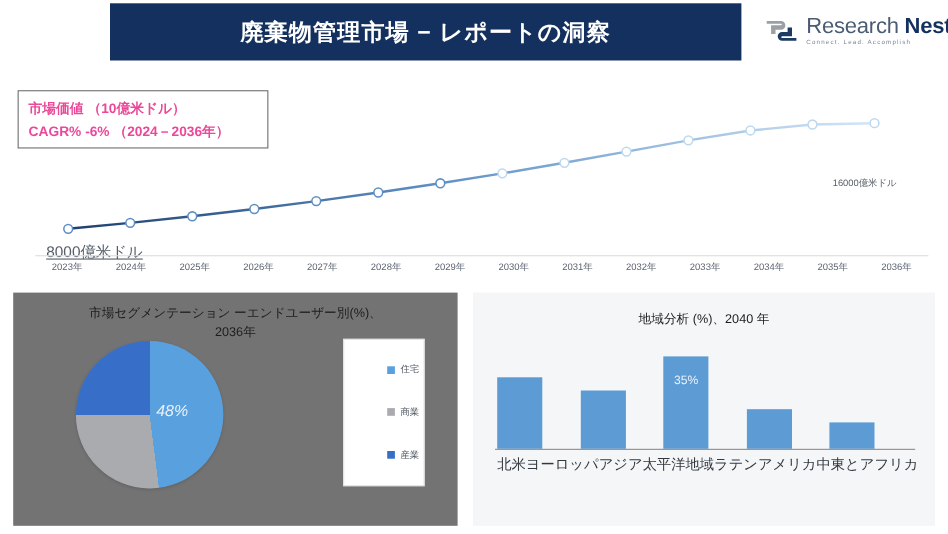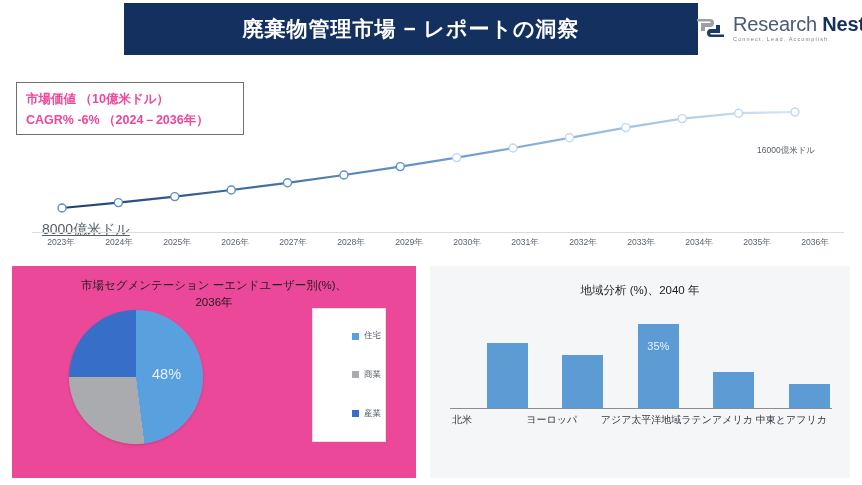--- a/index.html
+++ b/index.html
@@ -15,21 +15,21 @@
     width: 862px; height: 485px;
     background: #ffffff;
   }
 
   
   .header-bar {
     position: absolute;
     left: 100px; top: 3px;
     width: 574px; height: 52px;
     background: #14305e;
-    display: flex; align-items: center; justify-content: center; margin-left: 24px;
+    display: flex; align-items: center; justify-content: center;
   }
   .header-title {
     color: #ffffff;
     font-size: 21px;
     font-weight: bold;
     letter-spacing: 1px;
     white-space: nowrap;
   }
   .logo-wrap {
     position: absolute;
@@ -66,21 +66,21 @@
   .line-chart {
     position: absolute;
     left: 0px; top: 60px;
     width: 862px; height: 185px;
   }
   .lbl-left {
     position: absolute; left: 42px; top: 161px;
     font-size: 14px; color: #555e68; white-space: nowrap; text-decoration: underline;
   }
   .lbl-right {
-    position: absolute; left: 757px; top: 85px;
+    position: absolute; left: 757px; top: 101px;
     font-size: 8.5px; color: #555e68; white-space: nowrap;
   }
   .axis-years {
     position: absolute; left: 0; top: 232px;
     width: 798px; height: 20px;
   }
   .axis-rule {
     position: absolute; left: 32px; top: 0; width: 812px;
     border-top: 1px solid #dcdcdc;
   }
@@ -91,21 +91,21 @@
   .year-cell {
     flex: 1 1 0; text-align: center;
     font-size: 8.6px; color: #5a6470; white-space: nowrap;
   }
 
   
   .panel-pie {
     position: absolute;
     left: 12px; top: 266px;
     width: 404px; height: 212px;
-    background: #ec4899;
+    background: #737373;
   }
   .panel-bar {
     position: absolute;
     left: 430px; top: 266px;
     width: 420px; height: 212px;
     background: #f5f6f8;
   }
   .panel-title {
     text-align: center;
     font-size: 11.5px; color: #1d1d1d;
@@ -126,22 +126,22 @@
   .pie {
     position: absolute; left: 57px; top: 2px;
     width: 134px; height: 134px; border-radius: 50%;
     background: conic-gradient(
       #59a0de 0deg 172.8deg,
       #a9abae 172.8deg 270deg,
       #376fc8 270deg 360deg);
     box-shadow: 0 1px 3px rgba(0,0,0,0.16);
   }
   .pie-pct {
-    position: absolute; left: 140px; top: 58px;
-    font-size: 14.5px; color: #e9f2fb; font-weight: normal;
+    position: absolute; left: 130px; top: 58px;
+    font-size: 14.5px; color: #e9f2fb; font-weight: normal; font-style: italic;
   }
   .legend {
     position: absolute; left: 300px; top: 0px;
     width: 74px; height: 134px;
     border: 1px solid #e3e3e3;
     background: #ffffff;
     display: flex; flex-direction: column;
     justify-content: space-around;
     padding: 8px 0 8px 12px;
   }
@@ -152,39 +152,39 @@
   
   .bar-area {
     position: absolute; left: 0; top: 46px;
     width: 420px; height: 120px;
   }
   .bar-plot {
     position: absolute; left: 22px; top: 0;
     width: 378px; height: 96px;
     display: flex; align-items: flex-end;
   }
-  .bar-col { flex: 1 1 0; display: flex; justify-content: flex-end; align-items: flex-end; height: 100%; }
+  .bar-col { flex: 1 1 0; display: flex; justify-content: flex-start; align-items: flex-end; height: 100%; }
   .bar {
     width: 41px; background: #5d9bd5; position: relative;
   }
   .bar-pct {
     position: absolute; top: 16px; left: 0; right: 0;
     text-align: center; font-size: 11px; color: #e9f2fb;
   }
   .bar-axis {
     position: absolute; left: 20px; top: 96px; width: 382px;
     border-top: 1.4px solid #8d8d8d;
   }
   .bar-labels {
     position: absolute; left: 22px; top: 101px; width: 378px;
     display: flex;
   }
   .bar-lab {
-    flex: 1 1 0; text-align: left;
-    font-size: 10px; color: #32383f; white-space: nowrap;
+    flex: 1 1 0; text-align: right;
+    font-size: 13px; color: #32383f; white-space: nowrap;
   }
 
   
   .footer {
     position: absolute; left: 28px; top: 452px;
     font-style: italic; color: #2b2b2b;
   }
   .footer div { font-size: 9.4px; line-height: 14px; white-space: nowrap; }
 </style>
 </head>

